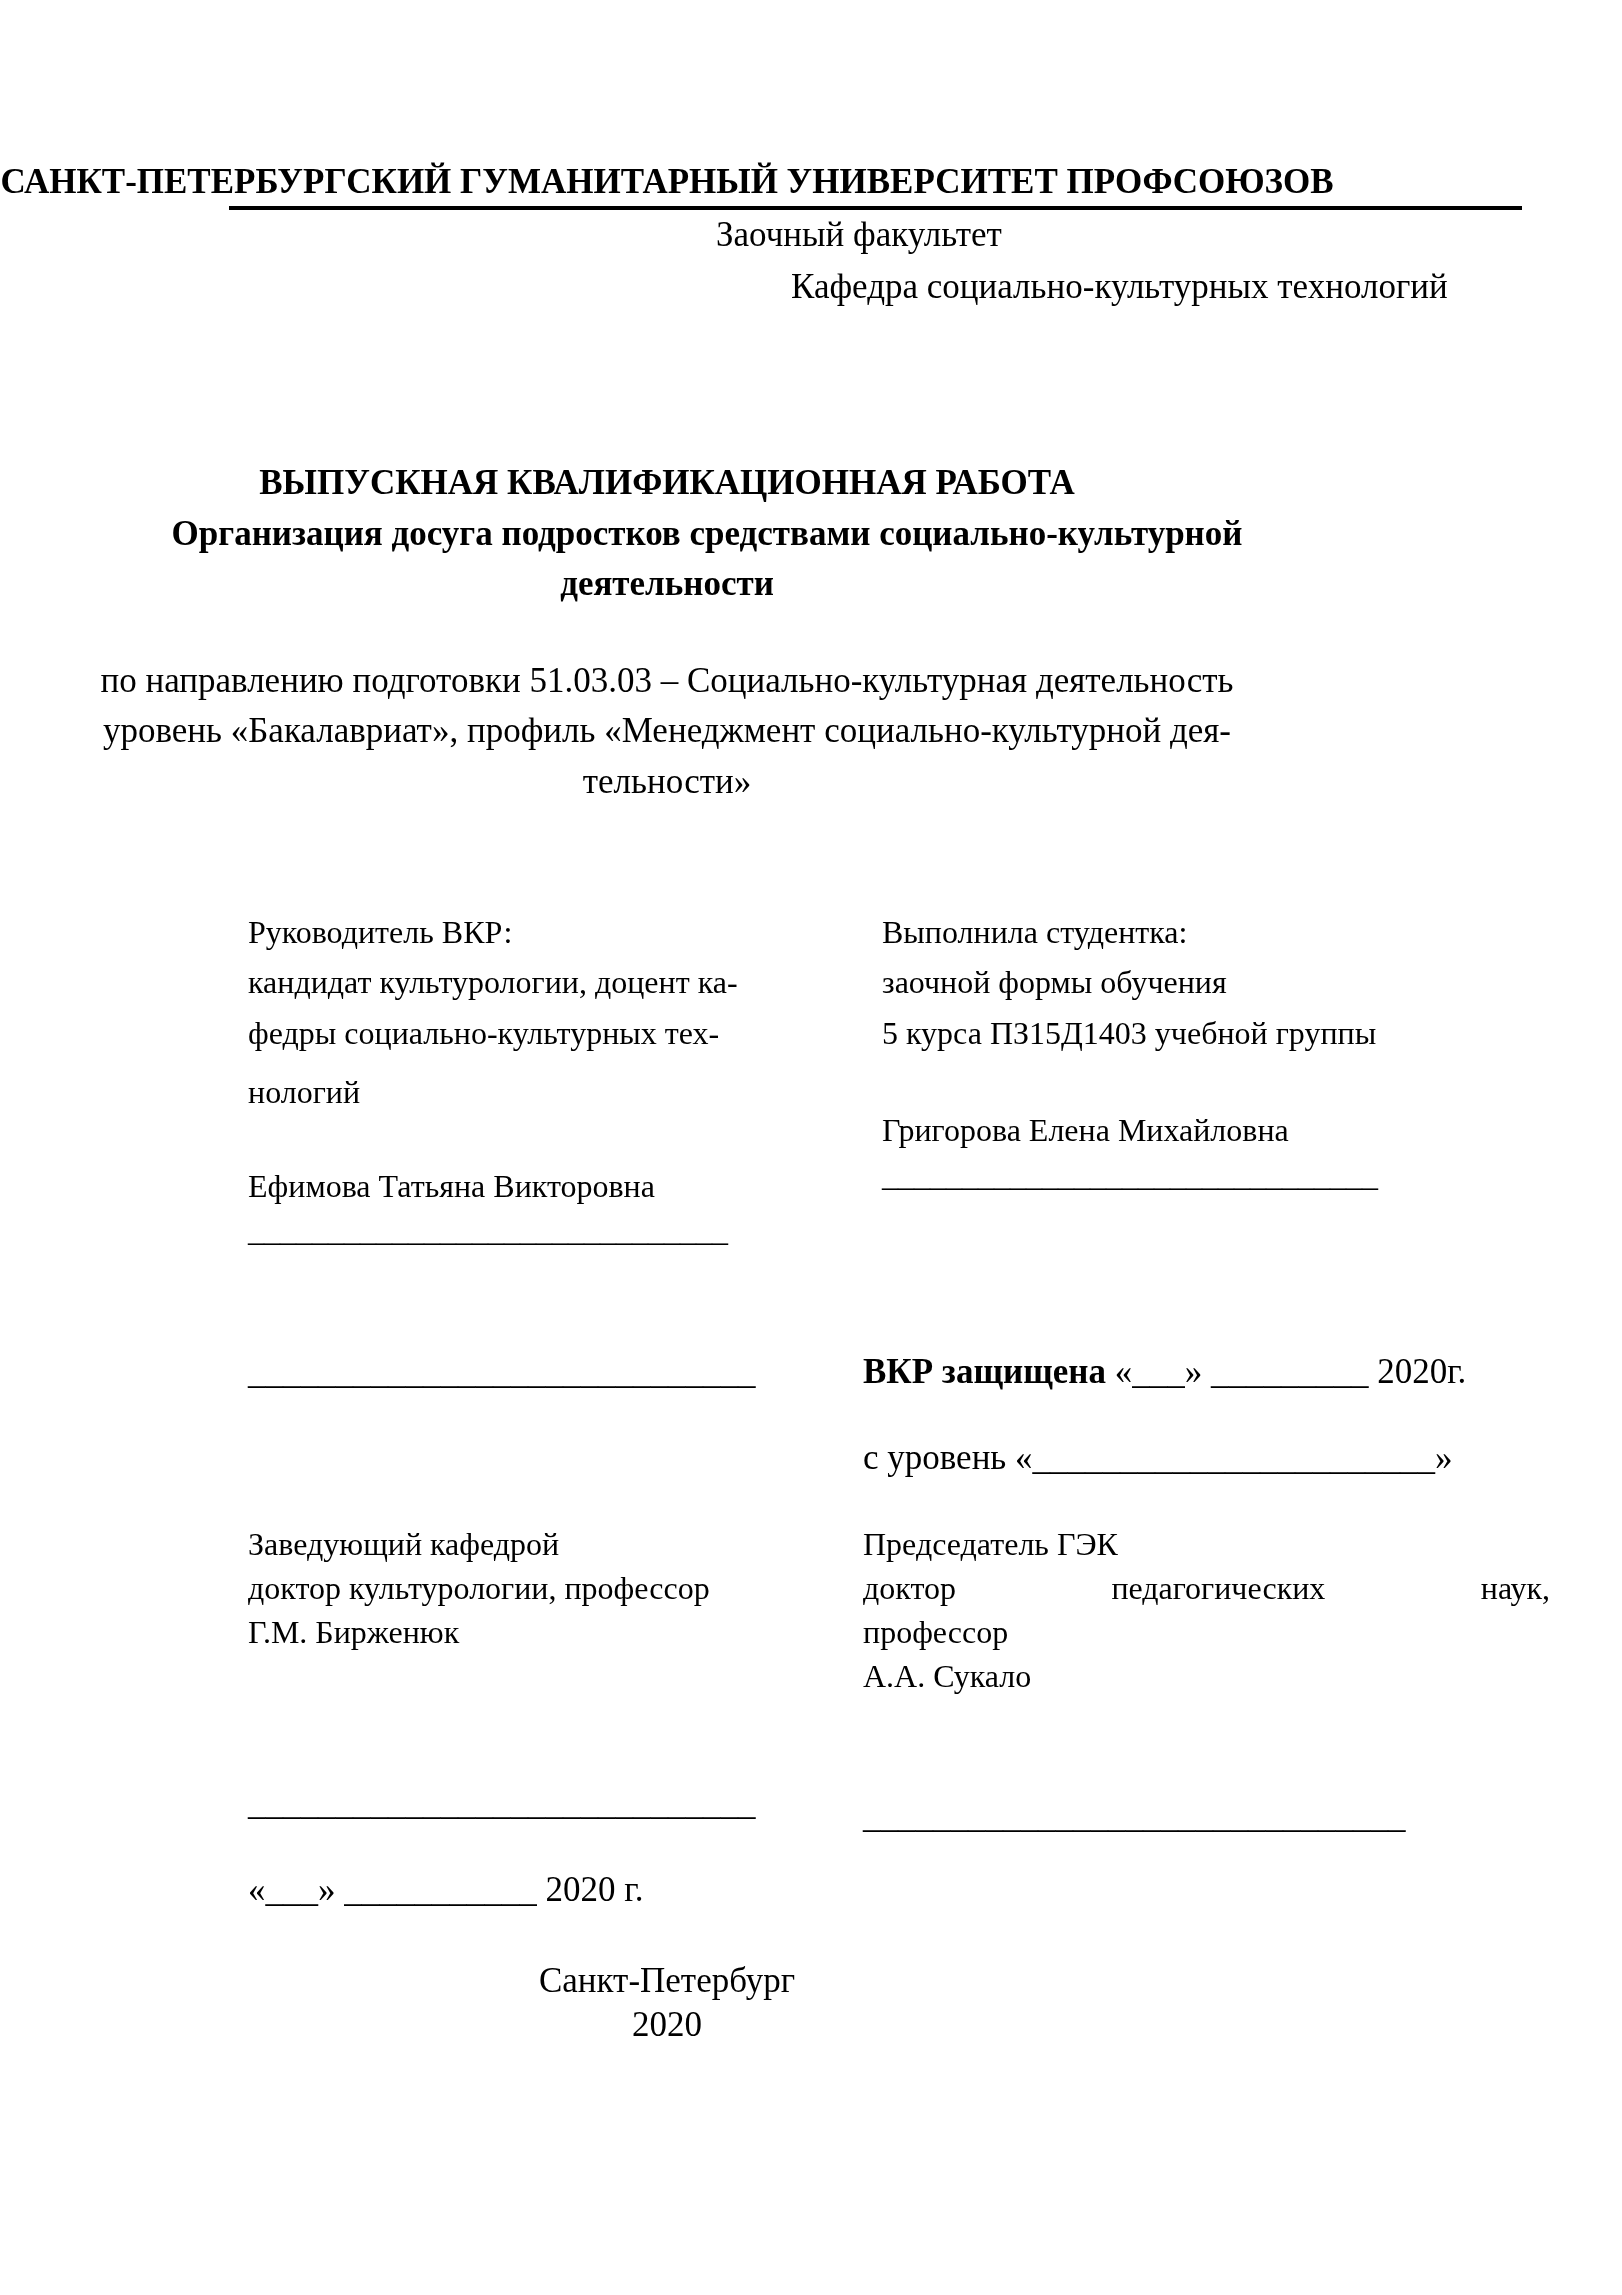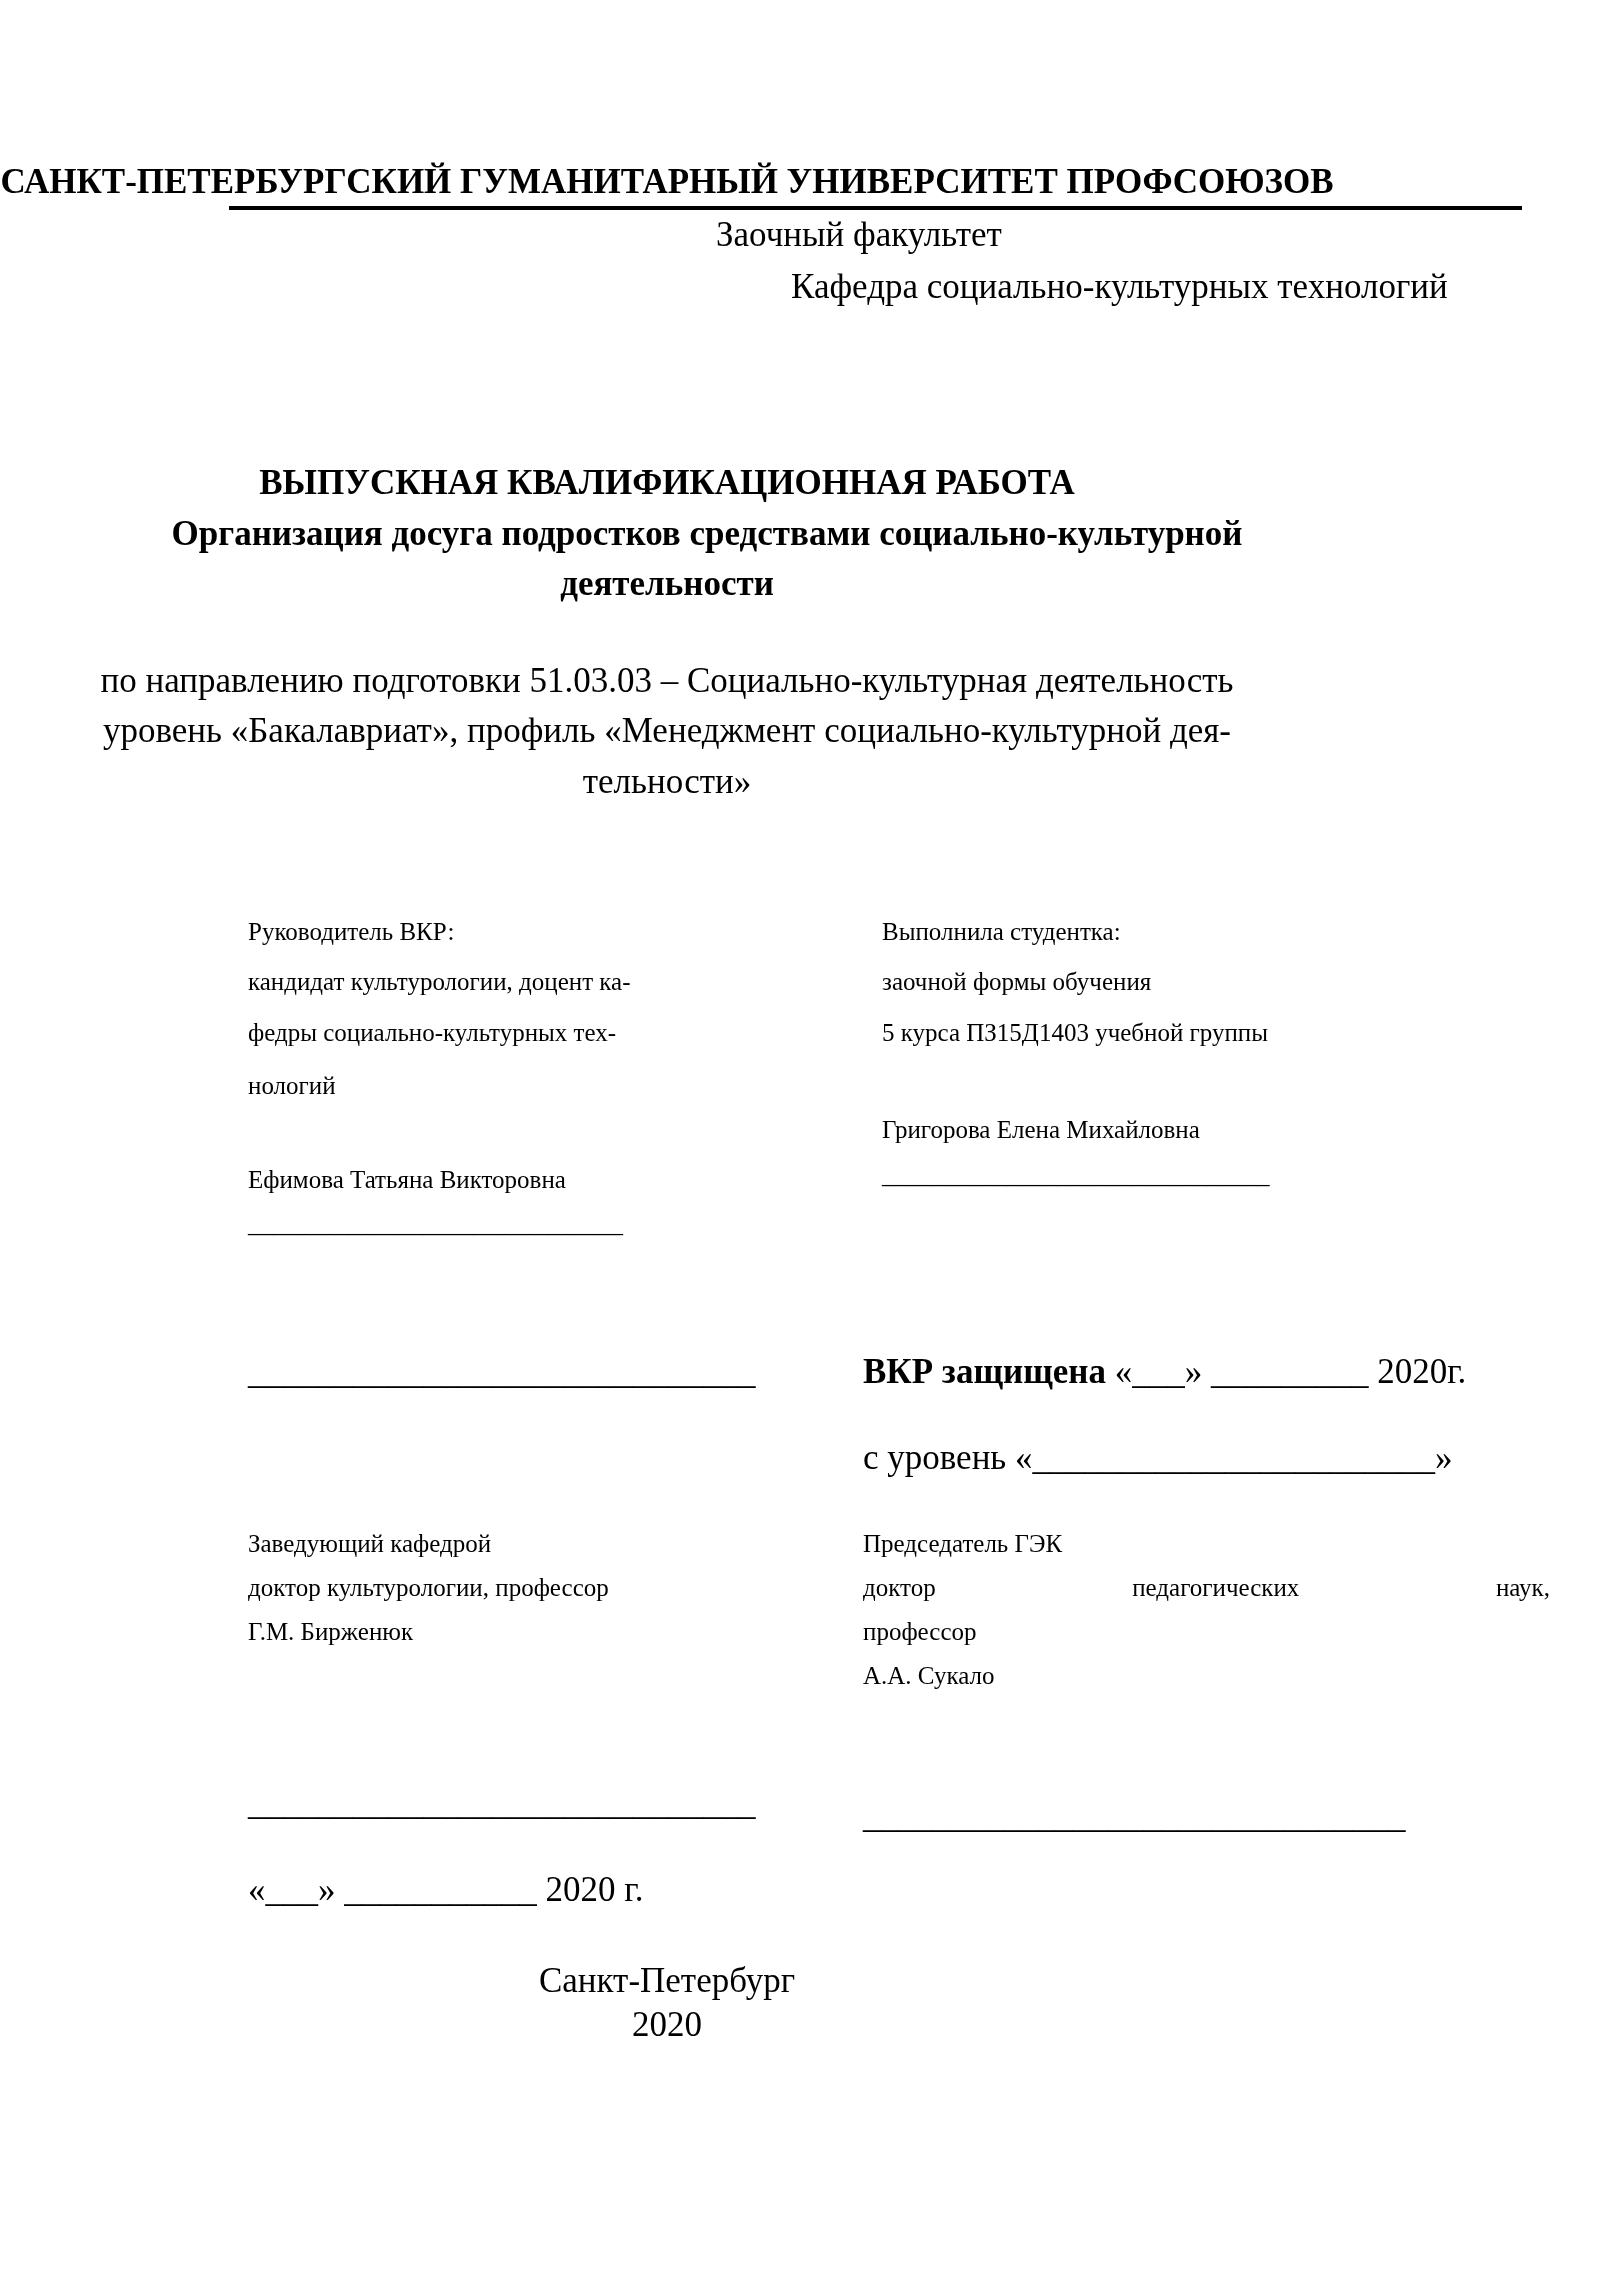--- a/index.html
+++ b/index.html
@@ -3,21 +3,21 @@
 <meta charset="utf-8">
 <style>
   html, body { margin:0; padding:0; background:#ffffff; }
   body { width:1623px; height:2295px; position:relative; overflow:hidden;
          font-family:"Liberation Serif", "DejaVu Serif", serif; color:#000; }
   .abs { position:absolute; white-space:nowrap; }
   .t { font-size:35px; line-height:44px; }
   .b { font-weight:bold; }
   .center { left:0; width:1334px; text-align:center; }
   .rule { position:absolute; background:#000; }
-  .col { position:absolute; font-size:25px; line-height:44px; }
+  .col { position:absolute; font-size:32px; line-height:44px; }
 </style>
 </head>
 <body>
 
 <div class="abs center t b" style="top:160px;">САНКТ-ПЕТЕРБУРГСКИЙ ГУМАНИТАРНЫЙ УНИВЕРСИТЕТ ПРОФСОЮЗОВ</div>
 <div class="rule" style="left:229px; top:206px; width:1293px; height:3.9px;"></div>
 <div class="abs t" style="left:716px; top:213px;">Заочный факультет</div>
 <div class="abs t" style="left:791px; top:265px;">Кафедра социально-культурных технологий</div>
 
 <div class="abs center t b" style="top:461px;">ВЫПУСКНАЯ КВАЛИФИКАЦИОННАЯ РАБОТА</div>
@@ -25,21 +25,21 @@
 <div class="abs center t b" style="top:562px;">деятельности</div>
 
 <div class="abs center t" style="top:659px;">по направлению подготовки 51.03.03 – Социально-культурная деятельность</div>
 <div class="abs center t" style="top:709px;">уровень «Бакалавриат», профиль «Менеджмент социально-культурной дея-</div>
 <div class="abs center t" style="top:760px;">тельности»</div>
 
 <div class="col" style="left:248px; top:910px; width:596px;">
   <div>Руководитель ВКР:</div>
   <div style="margin-top:6.3px;">кандидат культурологии, доцент ка-</div>
   <div style="margin-top:6.3px;">федры социально-культурных тех-</div>
-  <div style="margin-top:9px;">нологий</div>
+  <div style="margin-top:15px;">нологий</div>
   <div style="margin-top:50px;">Ефимова Татьяна Викторовна</div>
   <div style="margin-top:0px;">______________________________</div>
 </div>
 
 <div class="col" style="left:882px; top:910px; width:644px;">
   <div>Выполнила студентка:</div>
   <div style="margin-top:6.3px;">заочной формы обучения</div>
   <div style="margin-top:6.3px;">5 курса ПЗ15Д1403 учебной группы</div>
   <div style="margin-top:53px;">Григорова Елена Михайловна</div>
   <div style="margin-top:1.6px;">_______________________________</div>

